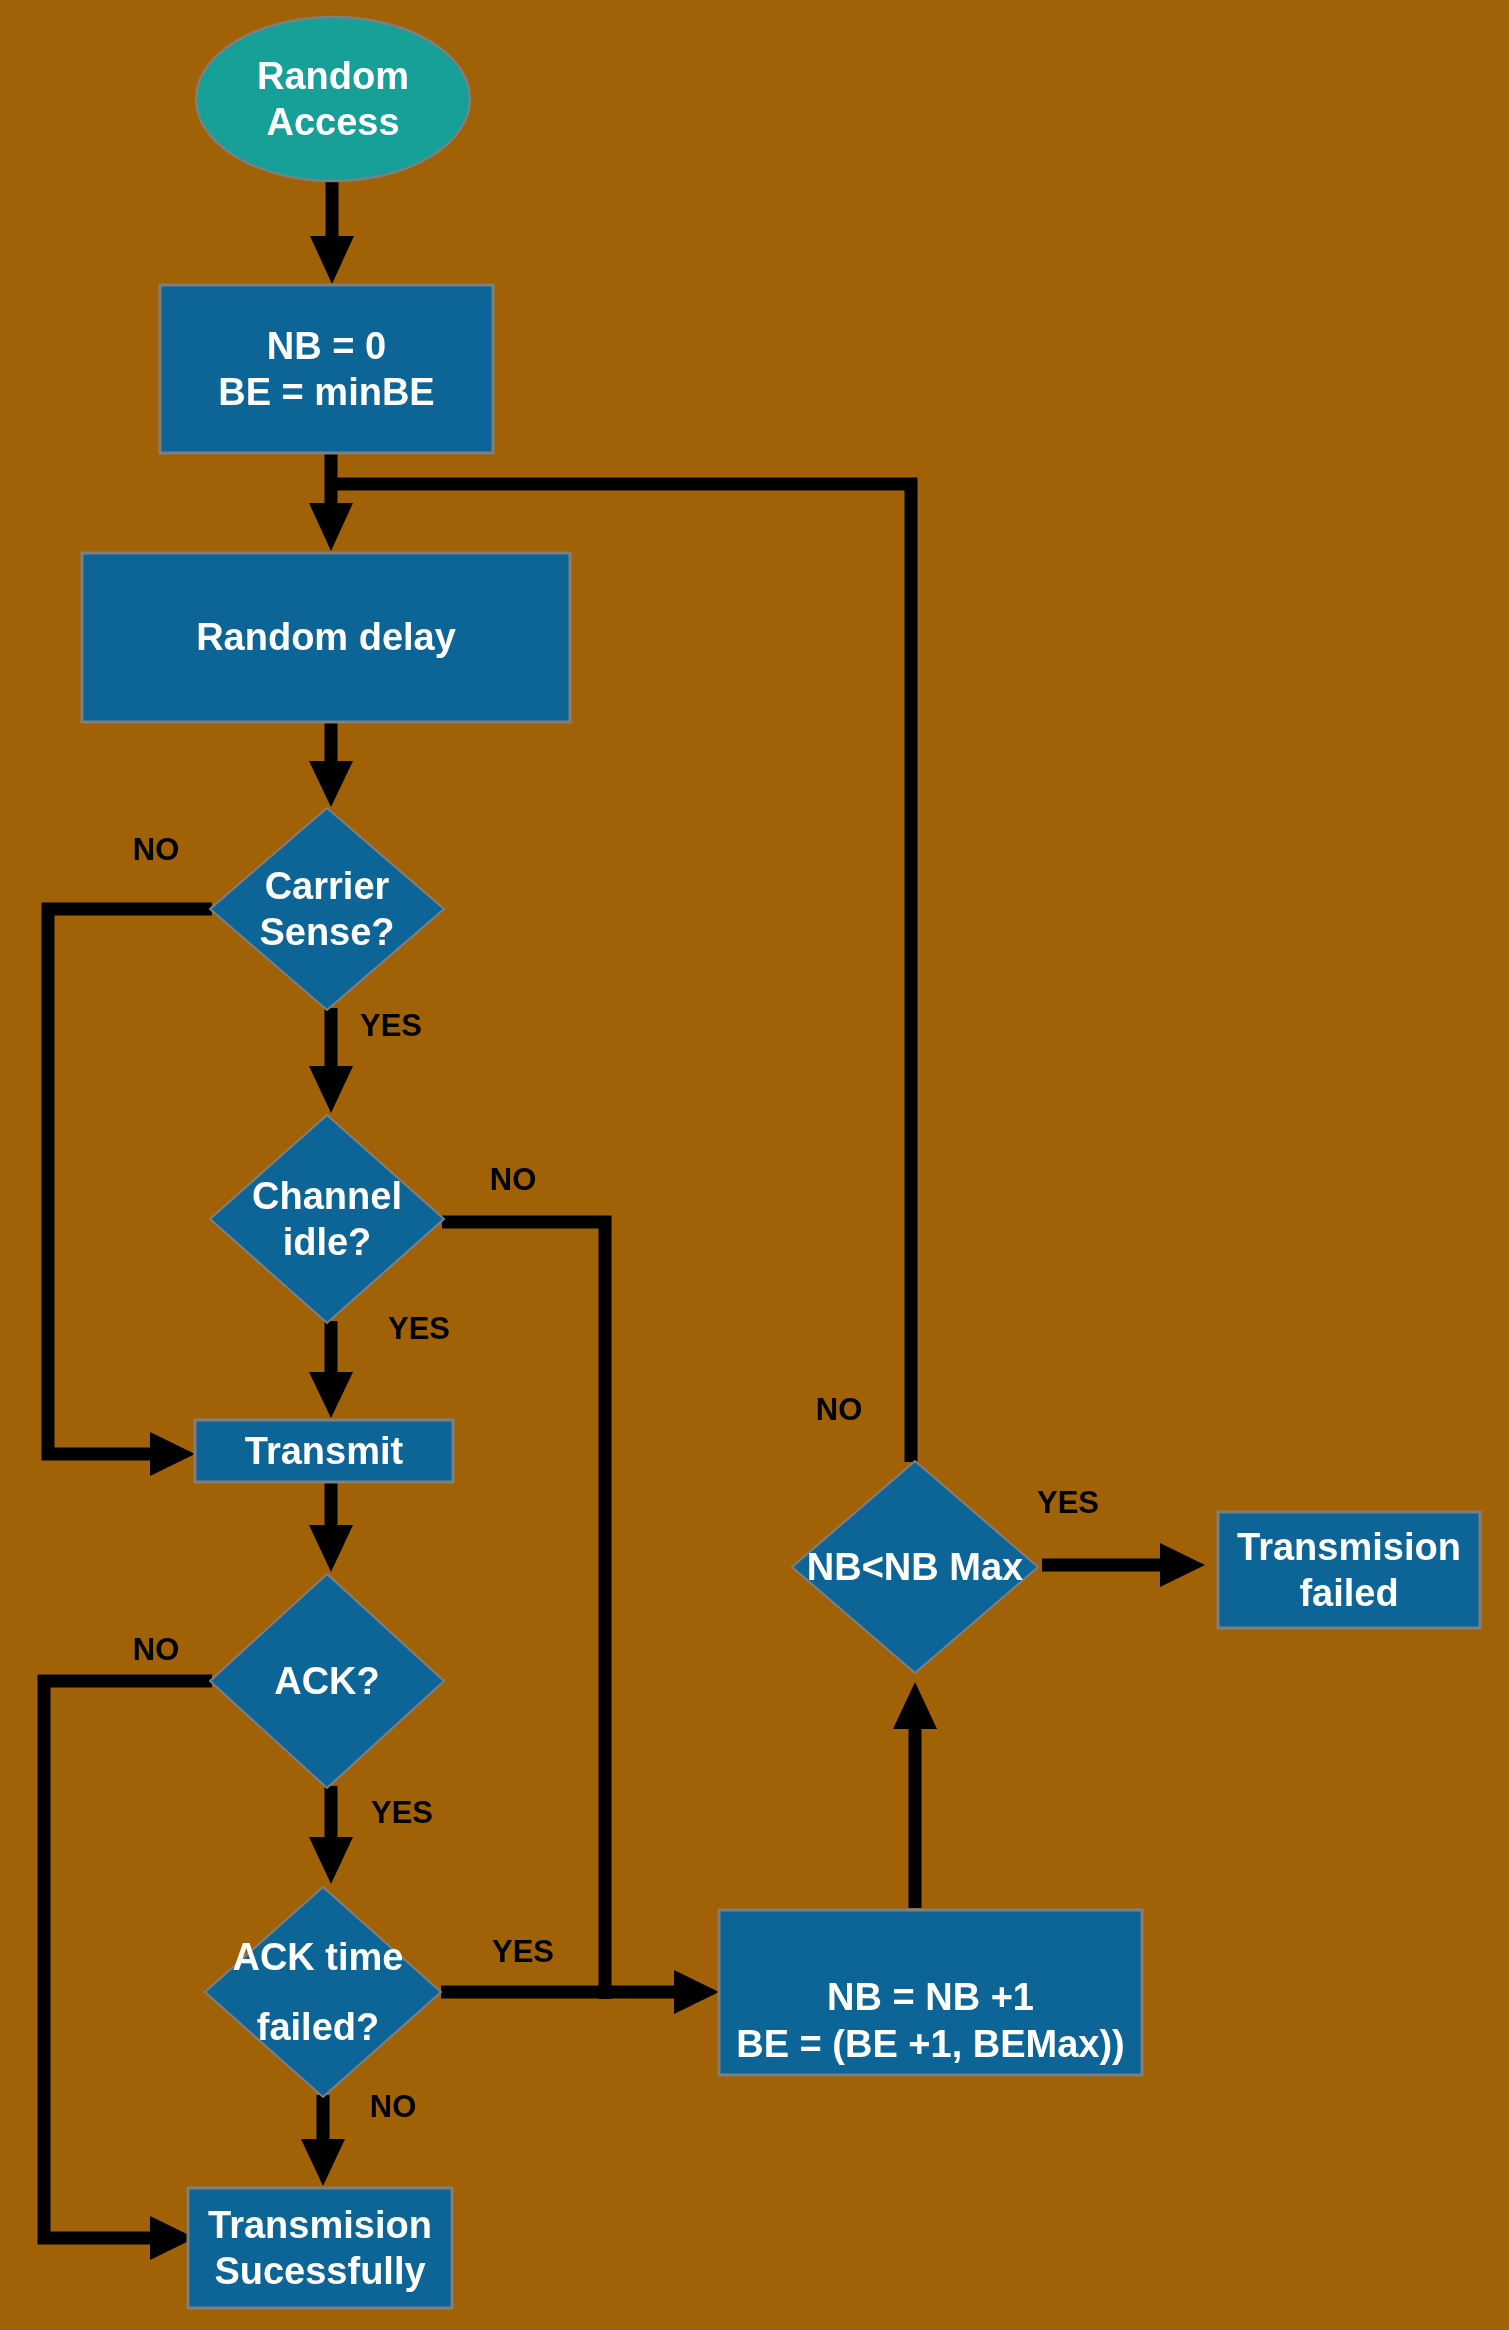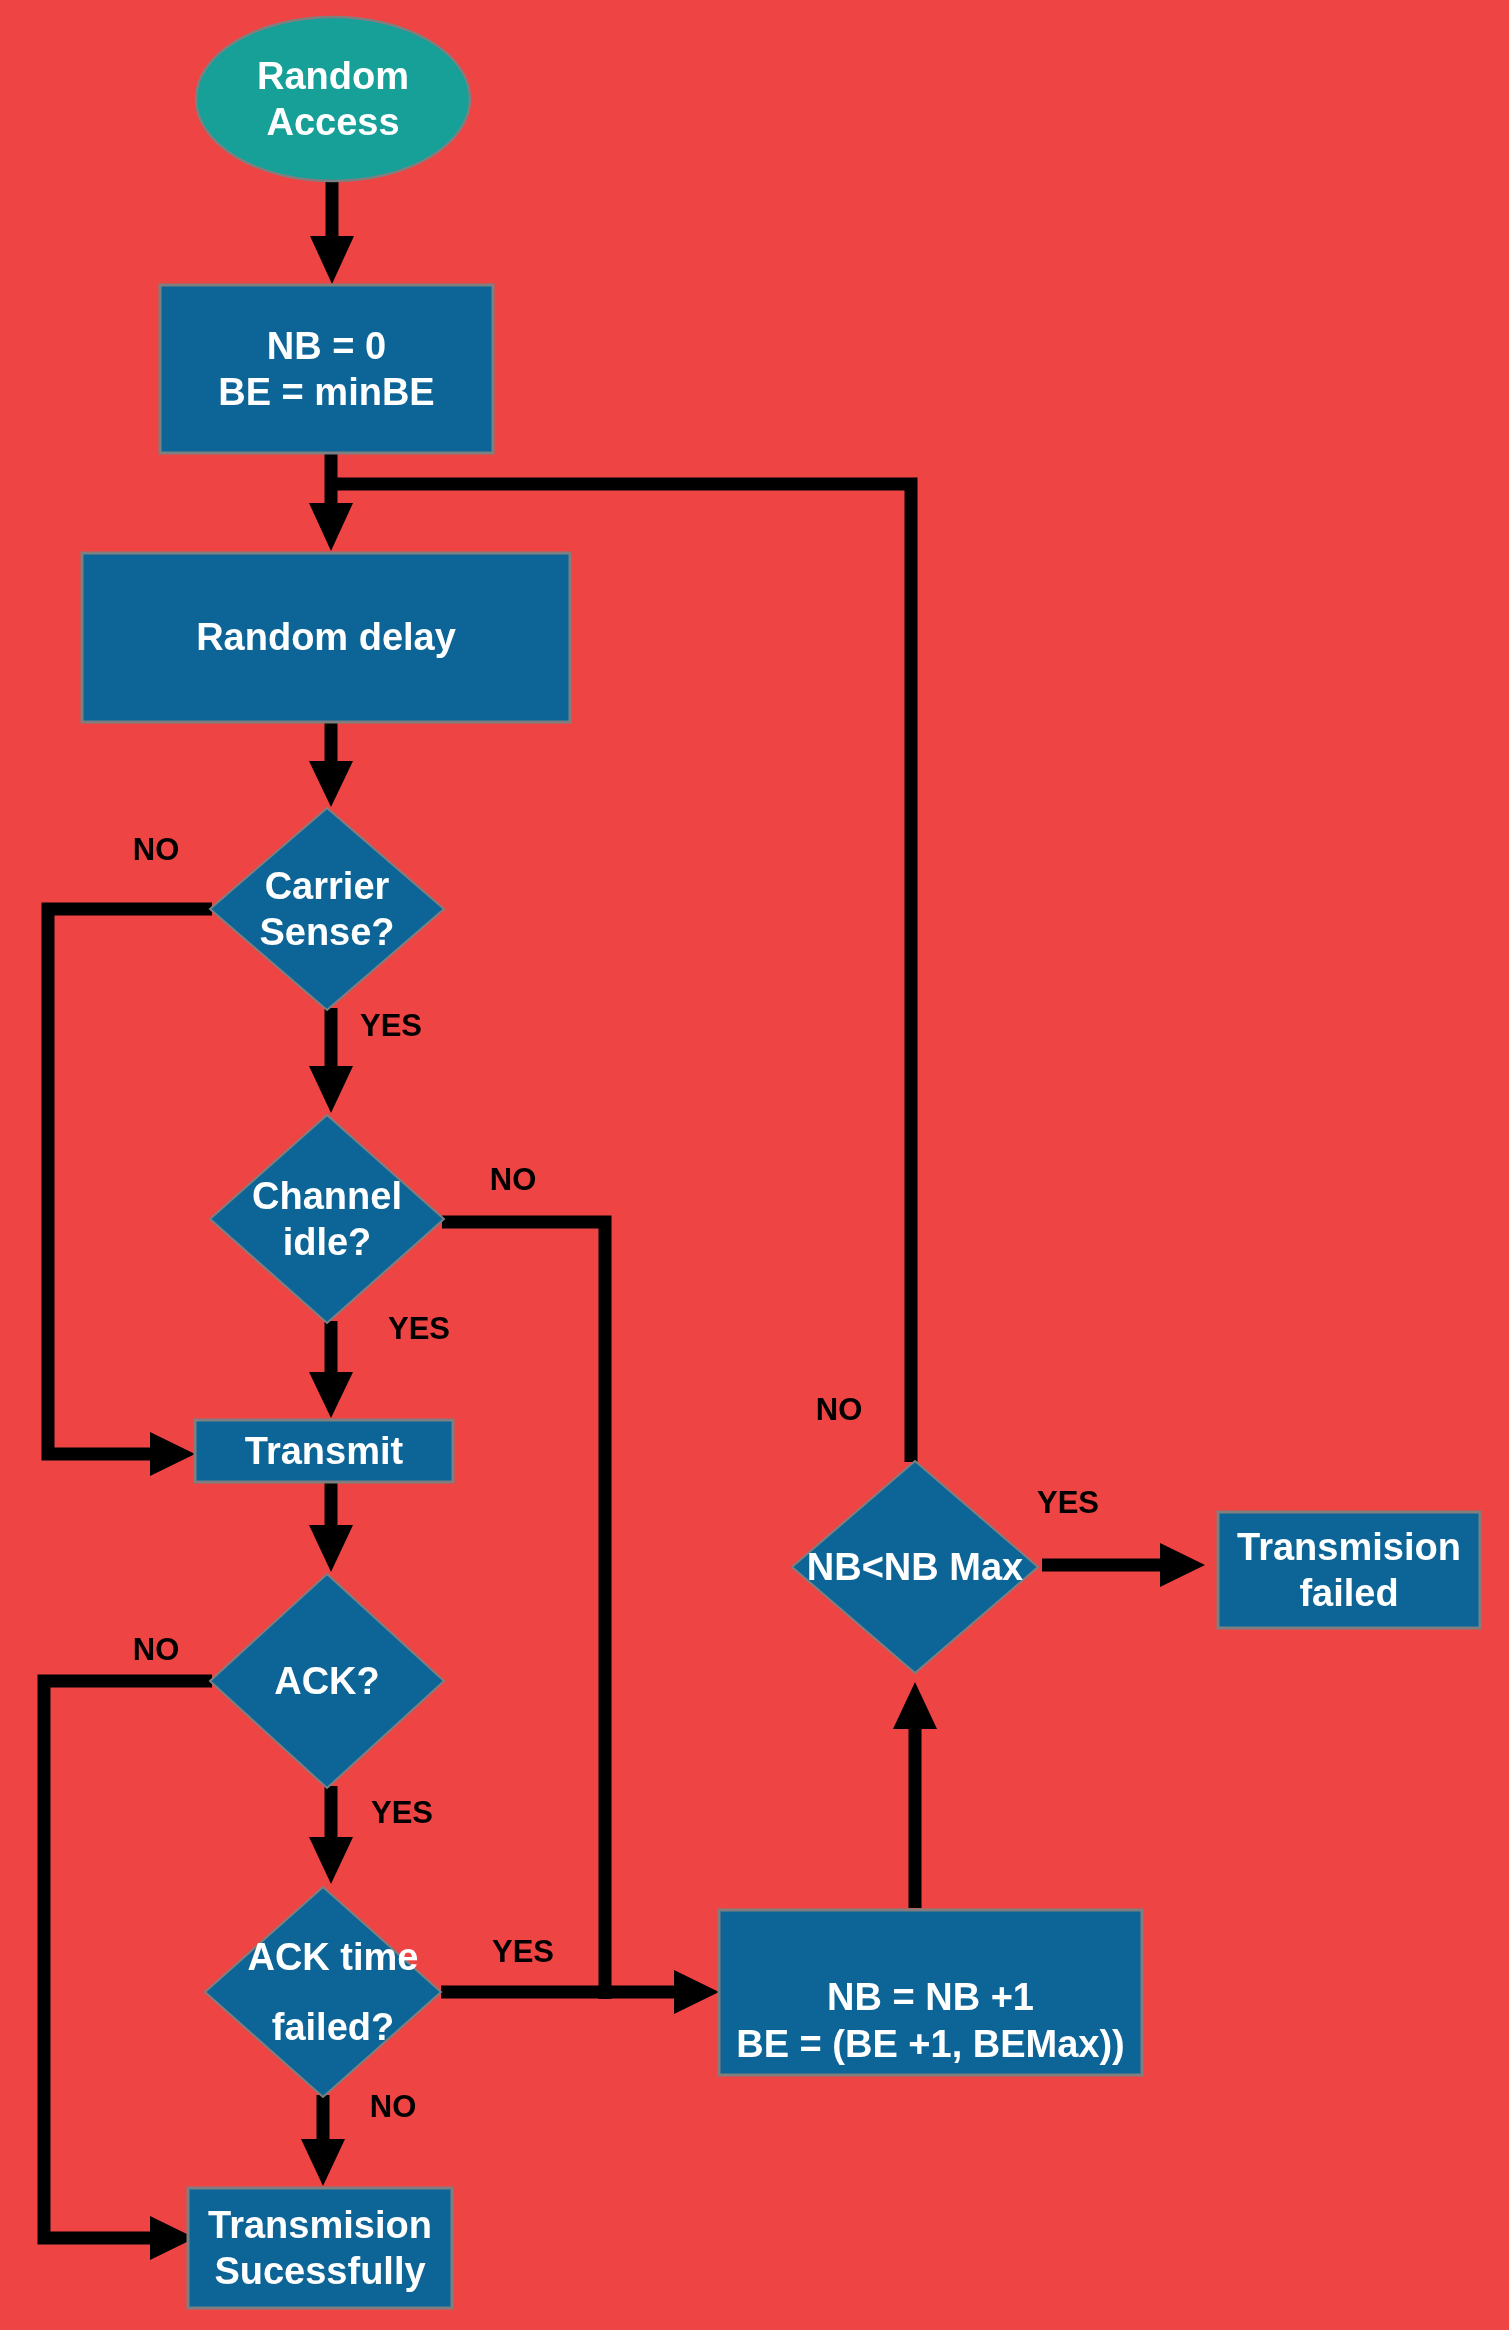--- a/index.html
+++ b/index.html
@@ -1,20 +1,20 @@
 <!DOCTYPE html>
 <html><head>
 <meta charset="utf-8">
 <style>
   html, body { margin: 0; padding: 0; background: #ffffff; }
   .canvas {
     position: relative;
     width: 1509px;
     height: 2330px;
-    background: #ef4444;
+    background: #a16207;
     overflow: hidden;
     font-family: "Liberation Sans", sans-serif;
   }
   svg.layer { position: absolute; left: 0; top: 0; }
   .edge { stroke: #000000; stroke-width: 13; fill: none; }
   .arrowhead { fill: #000000; stroke: none; }
   .shape { stroke: #7f7f7f; stroke-width: 3; }
   .shape.oval { stroke-width: 2.5; }
   .shape.diamond { stroke-width: 2; }
   .node-label {
@@ -132,21 +132,21 @@
   </div>
 
   <div class="node-label" style="left:195px; top:1420px; width:258px; height:62px;border-radius:25px;">
     <span class="ln">Transmit</span>
   </div>
 
   <div class="node-label" style="left:227px; top:1631px; width:200px; height:100px;">
     <span class="ln">ACK?</span>
   </div>
 
-  <div class="node-label" style="left:233px; top:1932px; width:200px; height:120px;gap:23px;">
+  <div class="node-label" style="left:218px; top:1932px; width:200px; height:120px;gap:23px;">
     <span class="ln">ACK time</span>
     <span class="ln">failed?</span>
   </div>
 
   <div class="node-label" style="left:719px; top:1910px; width:423px; height:165px;margin-top:28px;">
     <span class="ln">NB = NB +1</span>
     <span class="ln">BE = (BE +1, BEMax))</span>
   </div>
 
   <div class="node-label" style="left:790px; top:1537px; width:250px; height:60px;">

